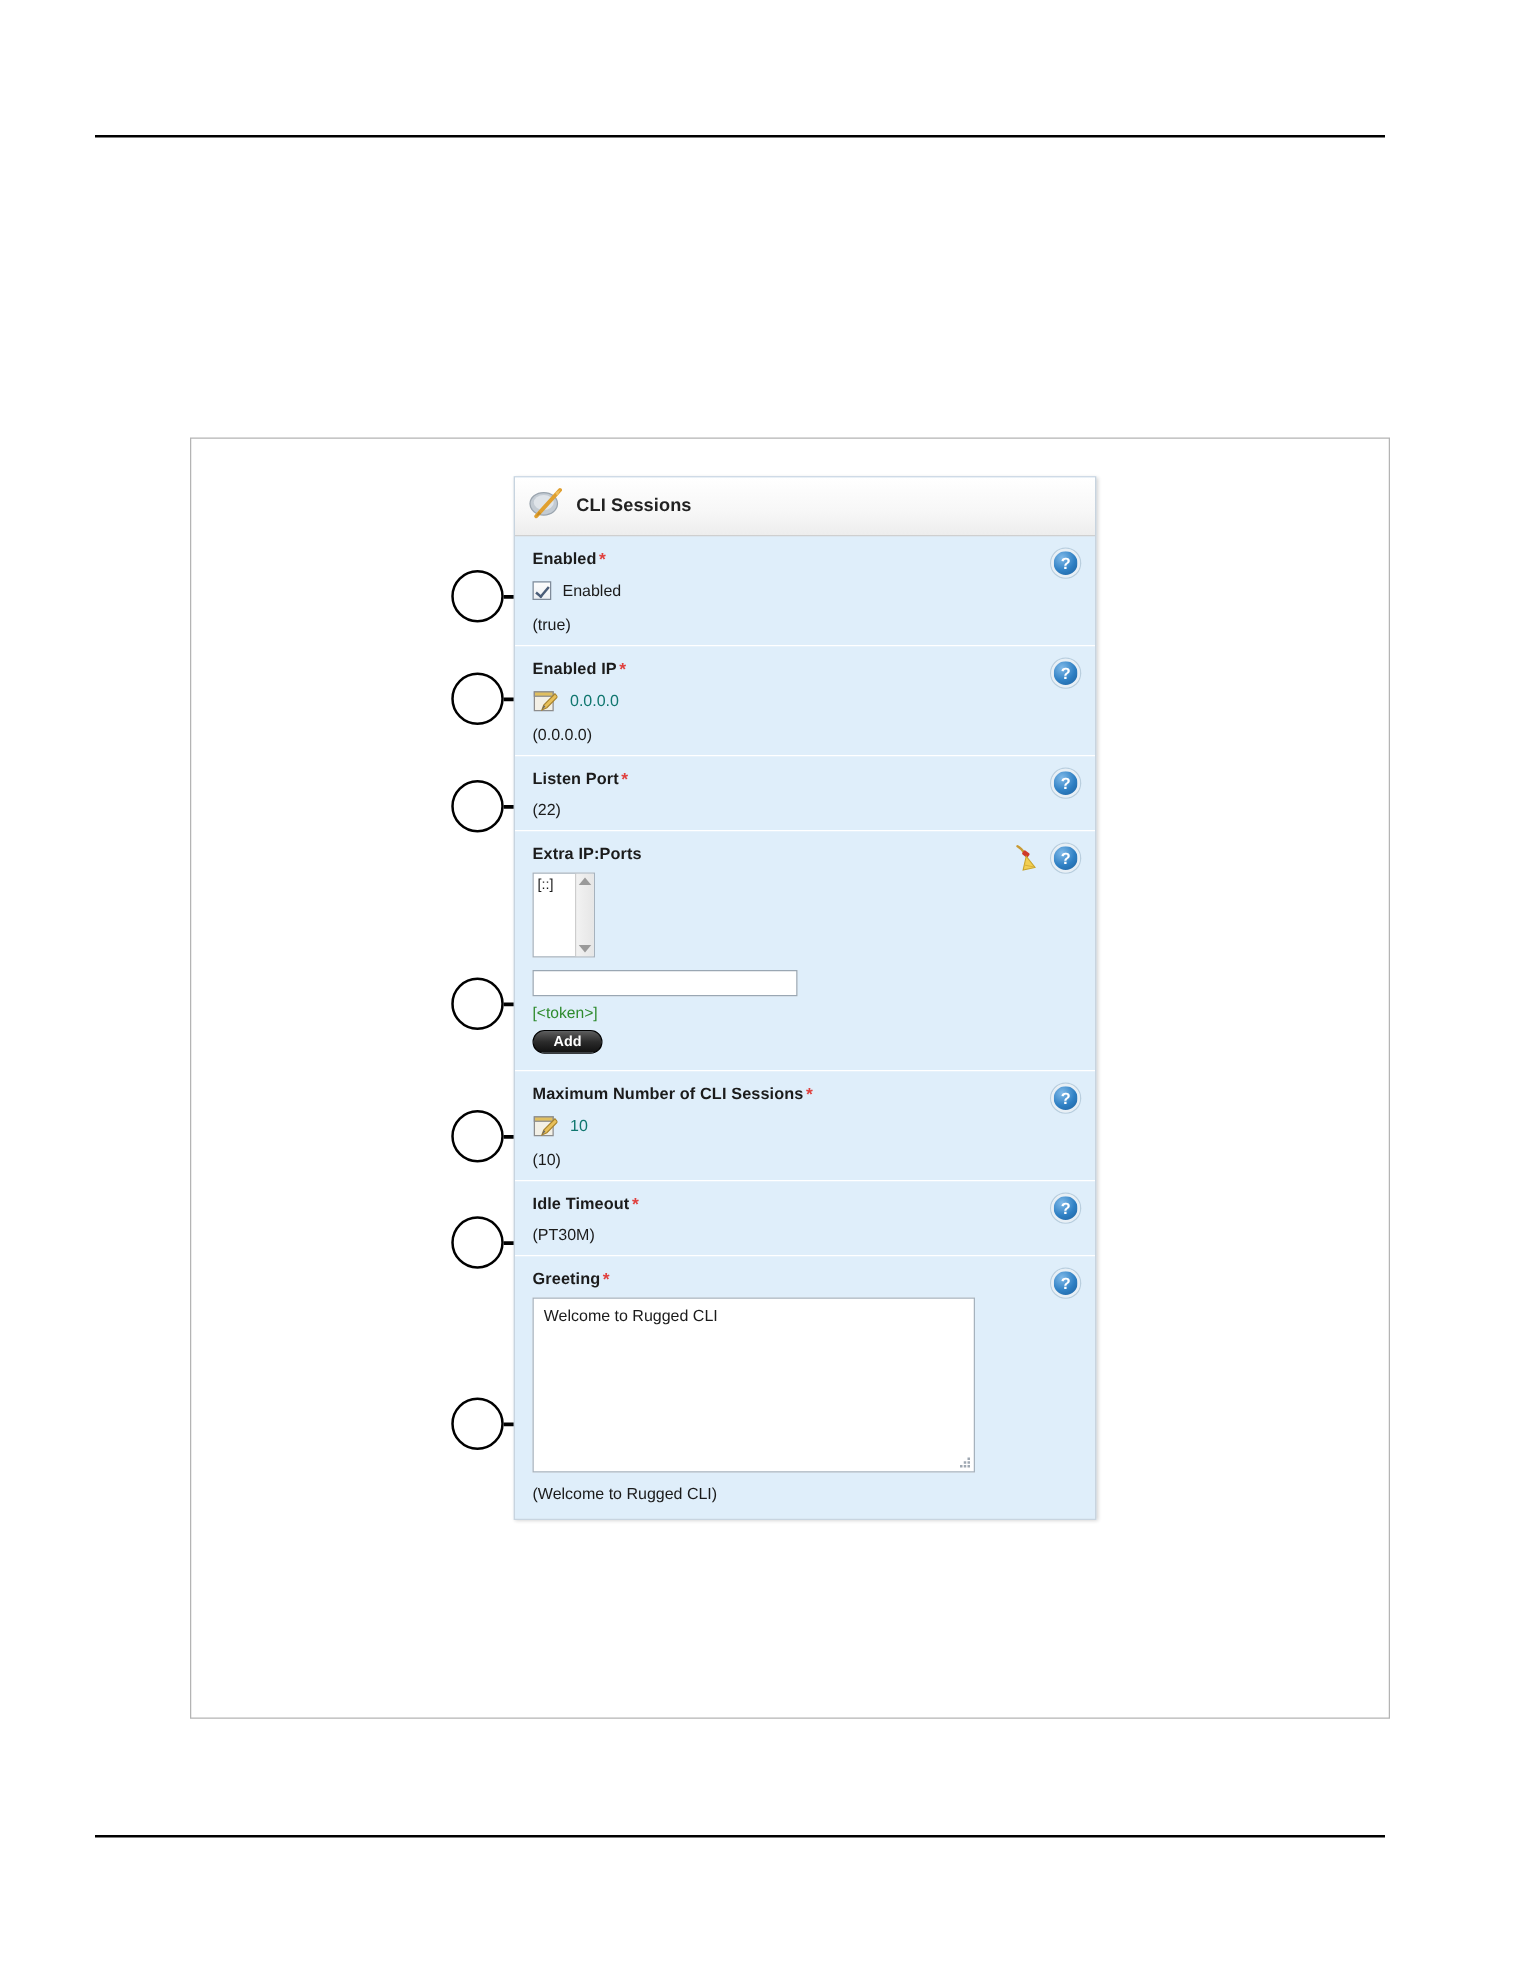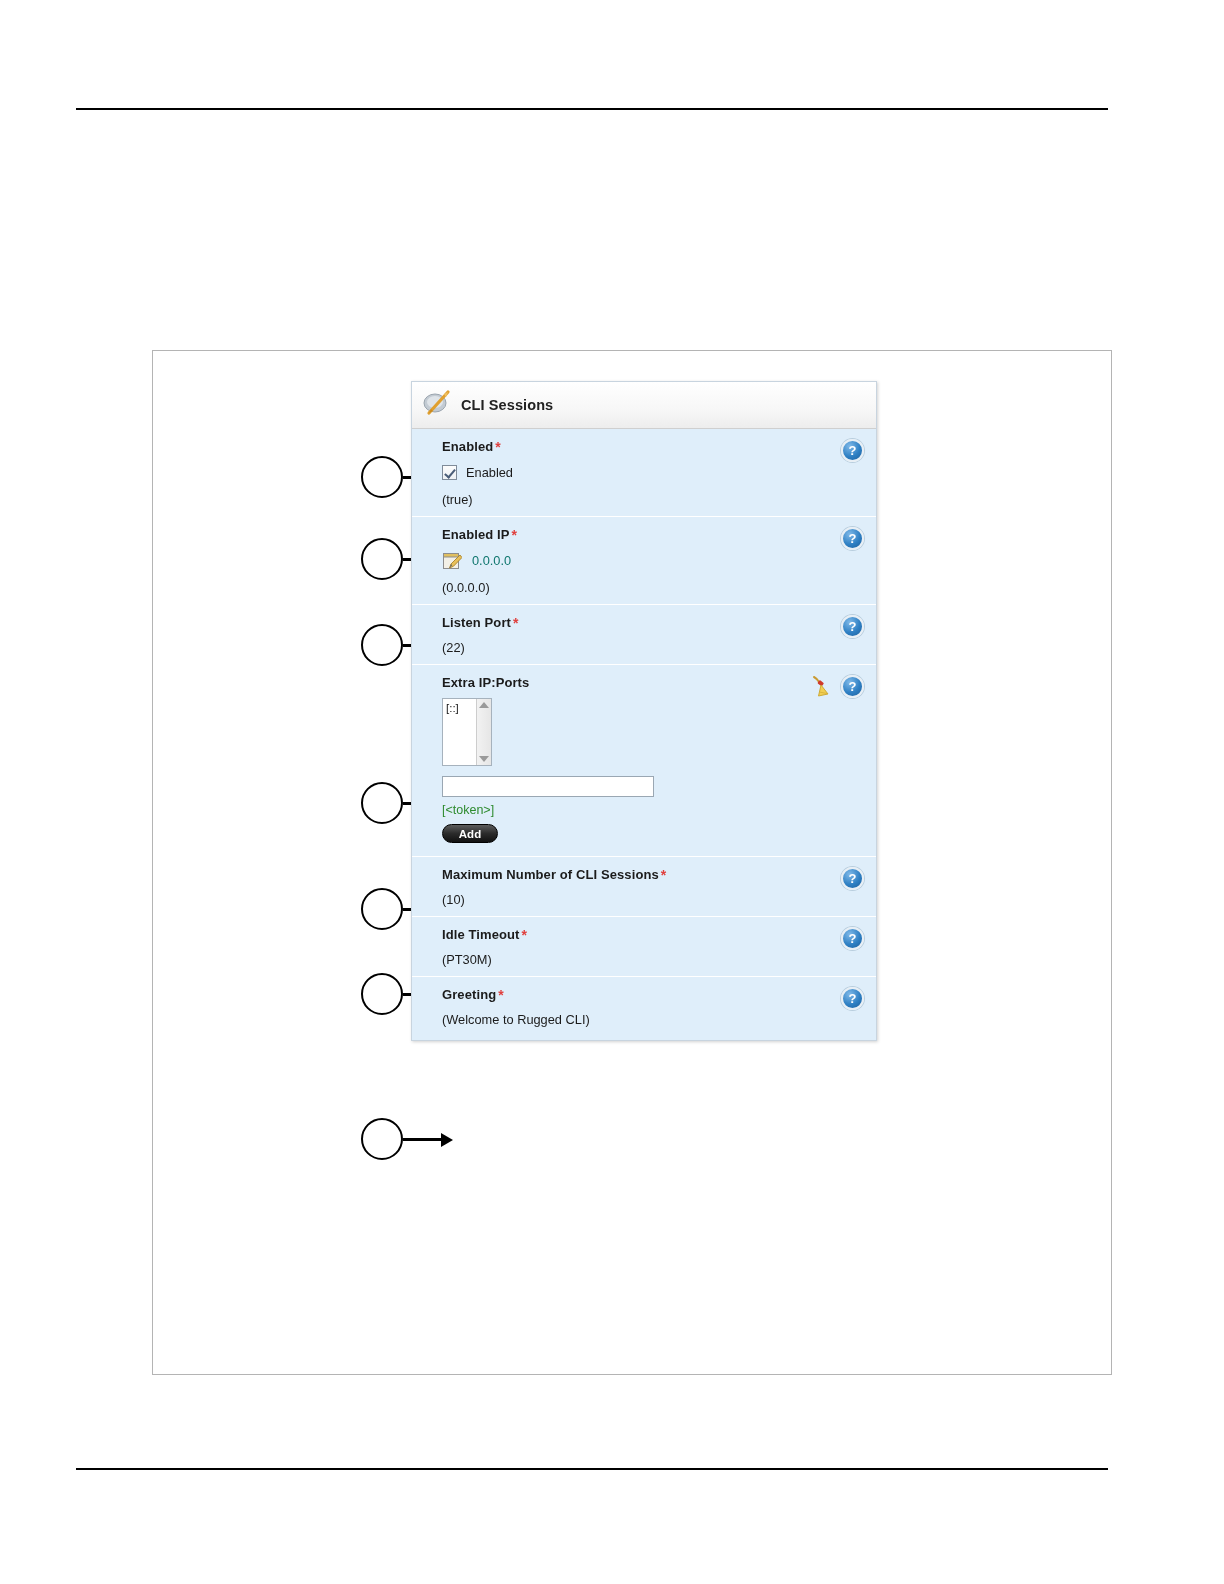--- a/index.html
+++ b/index.html
@@ -86,21 +86,21 @@
     font-size: 14.5px;
     font-weight: bold;
     color: #222222;
     margin-left: 9px;
     letter-spacing: 0.1px;
   }
 
   
   .field {
     position: relative;
-    padding: 10px 14px 9px 30px;
+    padding: 10px 14px 9px 14px;
     border-bottom: 1px solid #ffffff;
     box-sizing: border-box;
   }
   .field:last-child { border-bottom: none; }
 
   .field-label {
     font-size: 13px;
     font-weight: bold;
     color: #1b1b1b;
     margin-bottom: 7px;
@@ -428,33 +428,55 @@
         <path d="M11.5 17 L19.2 18.6" stroke="#d8b13a" stroke-width="0.9"></path>
       </svg>
     </div>
     <div class="help-icon">?</div>
   </div>
 
   <div class="field">
     <div class="field-label">
       <span>Maximum Number of CLI Sessions</span><span class="req-star">*</span>
     </div>
+    <div class="value-row">
+      <span class="edit-icon">
+        <svg width="20" height="20" viewBox="0 0 20 20">
+          <rect x="1.5" y="2.5" width="15" height="15" fill="#f3f0e6" stroke="#8d8d8d" stroke-width="1"></rect>
+          <rect x="1.5" y="2.5" width="15" height="3.5" fill="#e0bf60" stroke="#8d8d8d" stroke-width="1"></rect>
+          <path d="M18 4 L9 13 L7.5 17 L11.5 15.2 L20 6.5 Z" fill="#e8c05a" stroke="#a8832c" stroke-width="0.9"></path>
+          <path d="M7.5 17 L9 13 L10.3 14.2 Z" fill="#6b6b6b"></path>
+        </svg>
+      </span>
+      <span class="value-text">10</span>
+    </div>
     <div class="paren-value">(10)</div>
     <div class="help-icon">?</div>
   </div>
 
   <div class="field">
     <div class="field-label">
       <span>Idle Timeout</span><span class="req-star">*</span>
     </div>
     <div class="paren-value">(PT30M)</div>
     <div class="help-icon">?</div>
   </div>
 
   <div class="field" style="padding-bottom:13px;">
     <div class="field-label">
       <span>Greeting</span><span class="req-star">*</span>
     </div>
+    <div style="position:relative; width:354px;">
+      <textarea class="textarea-box" style="">Welcome to Rugged CLI</textarea>
+      <span class="resize-grip">
+        <i style="left:6px; top:0;"></i>
+        <i style="left:3px; top:3px;"></i>
+          <i style="left:6px; top:3px;"></i>
+        <i style="left:0; top:6px;"></i>
+          <i style="left:3px; top:6px;"></i>
+          <i style="left:6px; top:6px;"></i>
+      </span>
+    </div>
     <div class="paren-value">(Welcome to Rugged CLI)</div>
     <div class="help-icon">?</div>
   </div>
 
 </div>
 
 </body></html>

